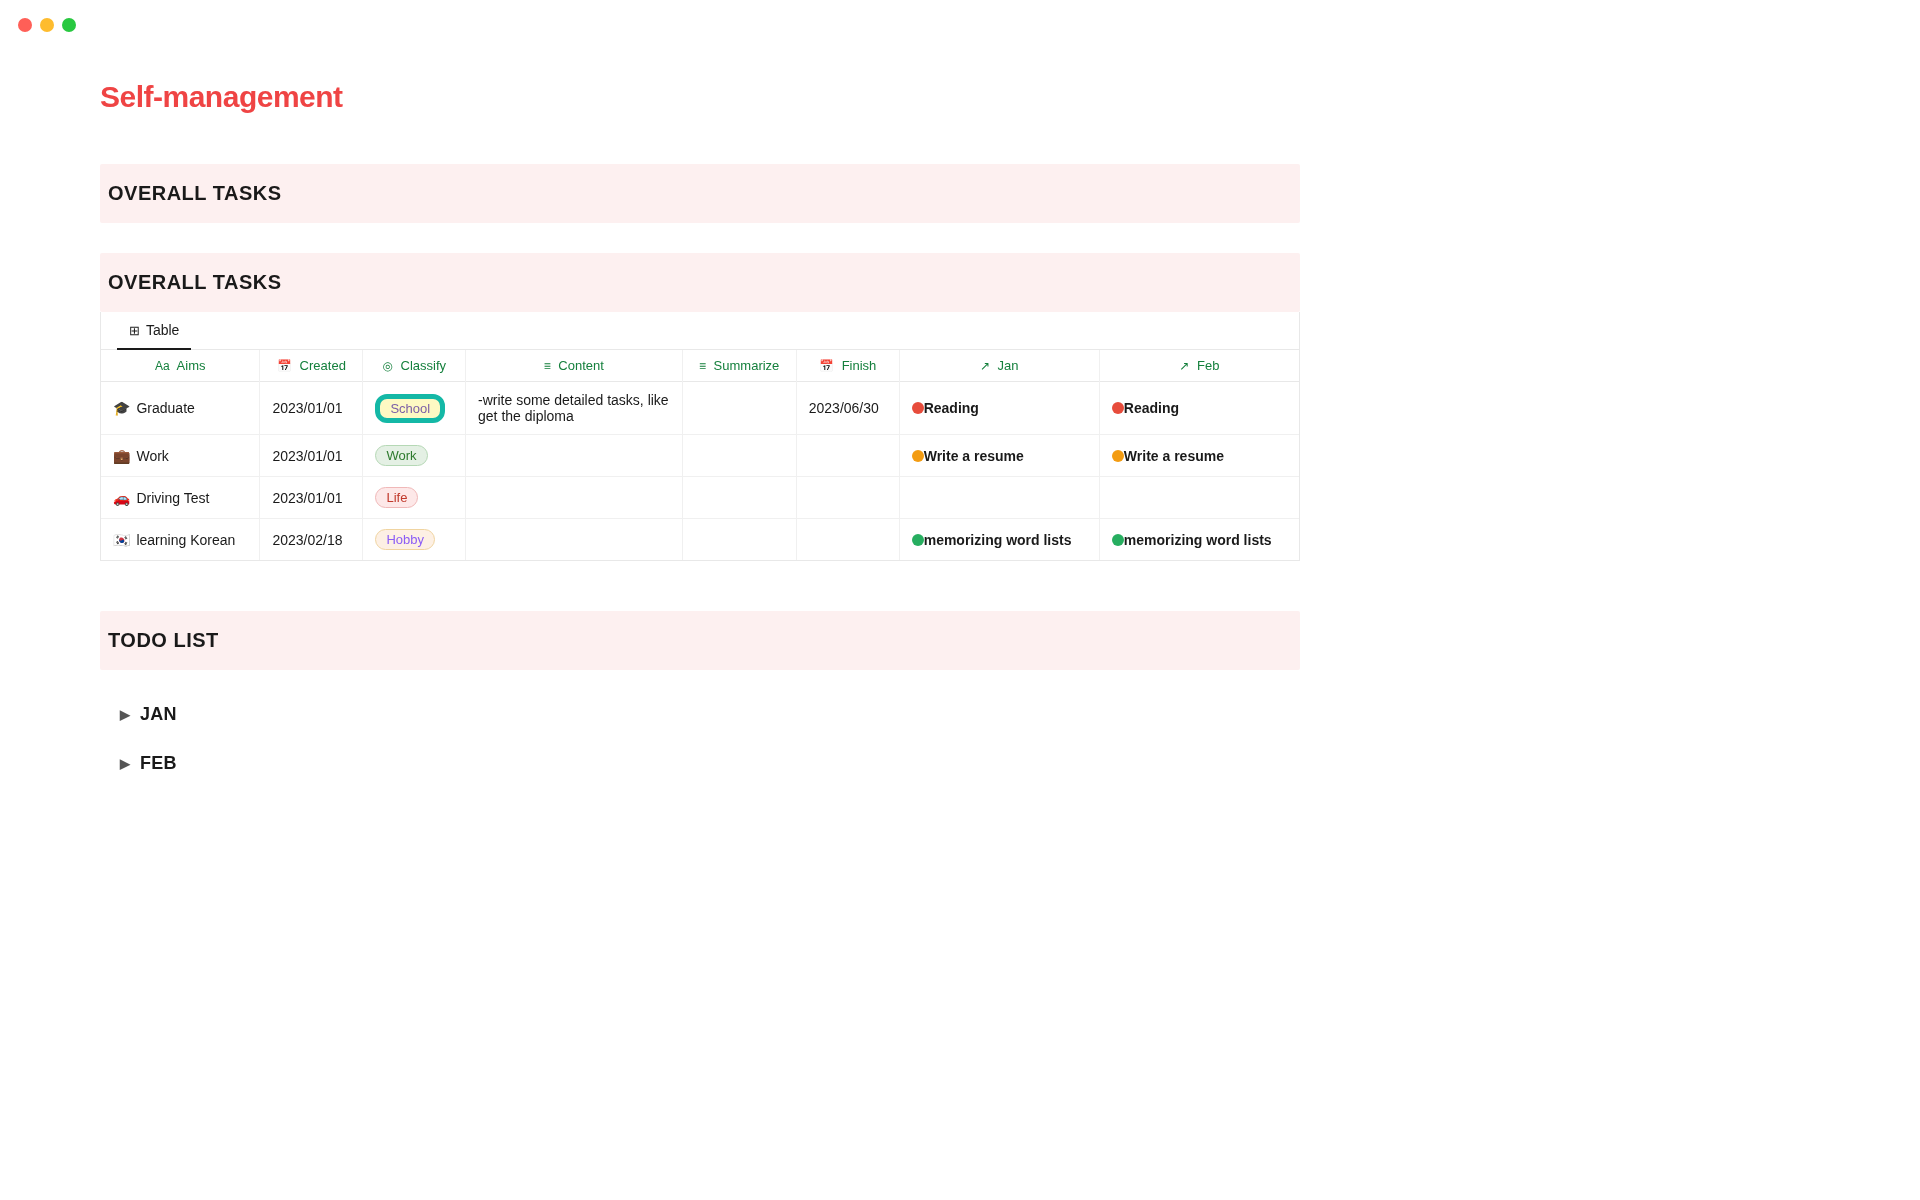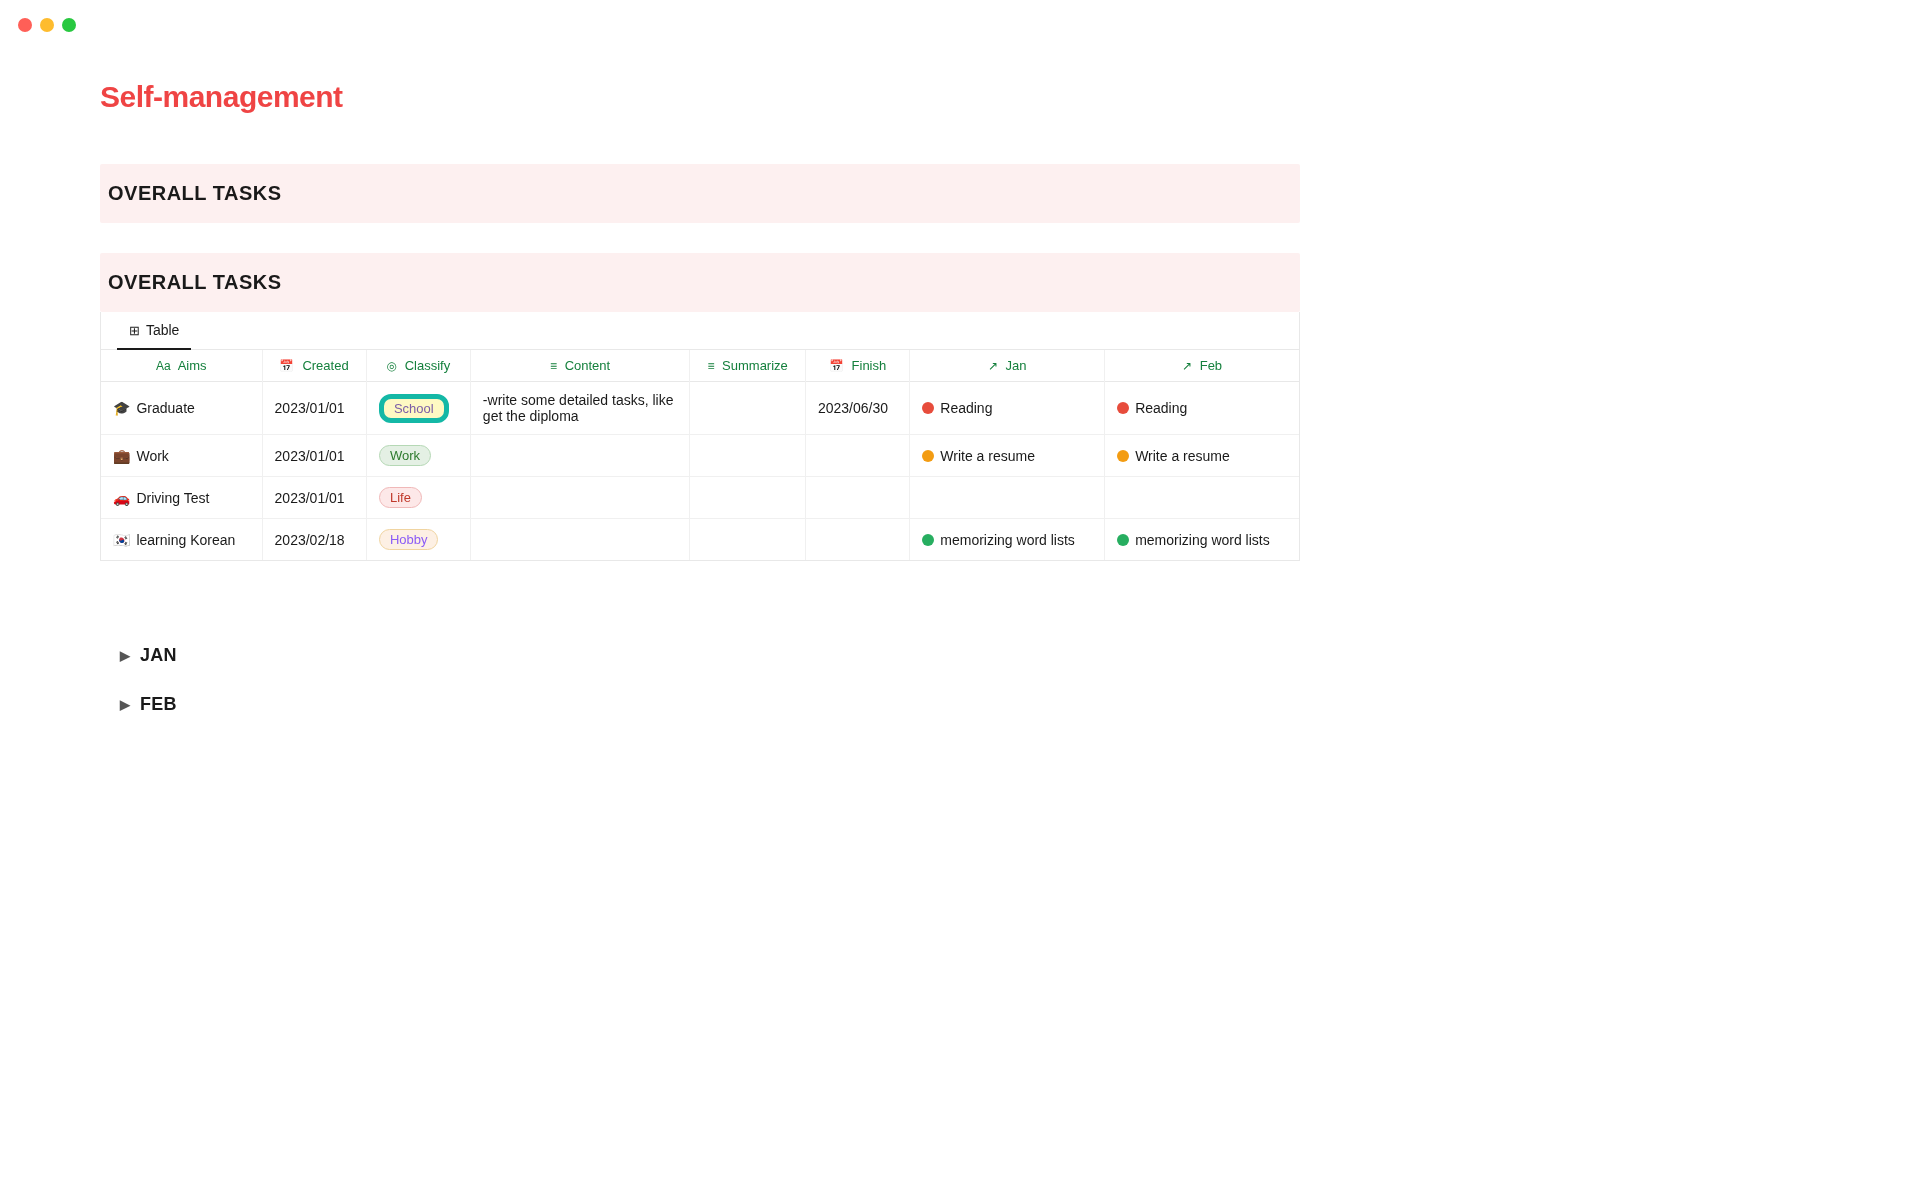--- a/index.html
+++ b/index.html
@@ -194,22 +194,22 @@
     .tag-hobby {
       background: #fdf0e4;
       color: #8b5cf6;
       border: 1px solid #f0d4a0;
     }
 
     
     .status-cell {
       display: flex;
       align-items: center;
-      gap: 6px;
       white-space: nowrap;
+      font-weight: bold;
     }
 
     .dot {
       width: 12px;
       height: 12px;
       border-radius: 50%;
       display: inline-block;
       flex-shrink: 0;
     }
 
@@ -424,20 +424,23 @@
                   <span>memorizing word lists</span>
                 </div>
               </td>
             </tr>
           </tbody>
       </table>
     </div>
   </div>
 
   <div class="todo-section">
+    <div class="section-header">
+      <span class="section-title">TODO LIST</span>
+    </div>
 
     <div class="todo-list-items">
       <div id="collapse-items">
           <div class="collapse-item">
             <span class="collapse-arrow">▶</span>
             <span class="collapse-label">JAN</span>
           </div>
           <div class="collapse-item">
             <span class="collapse-arrow">▶</span>
             <span class="collapse-label">FEB</span>

